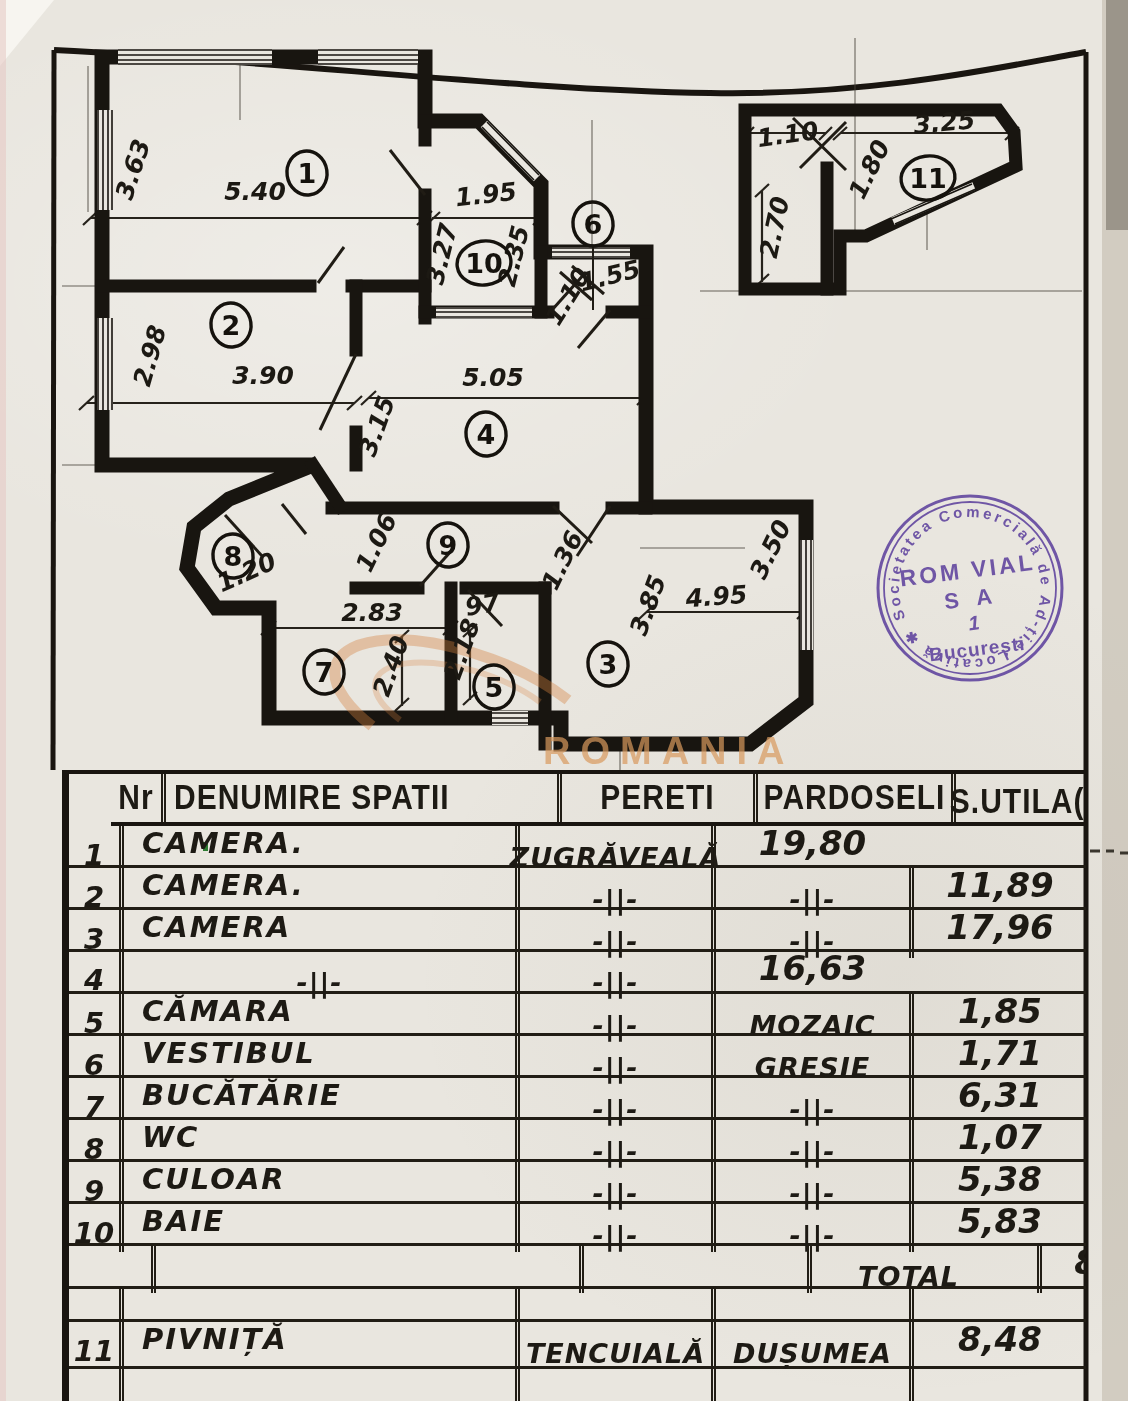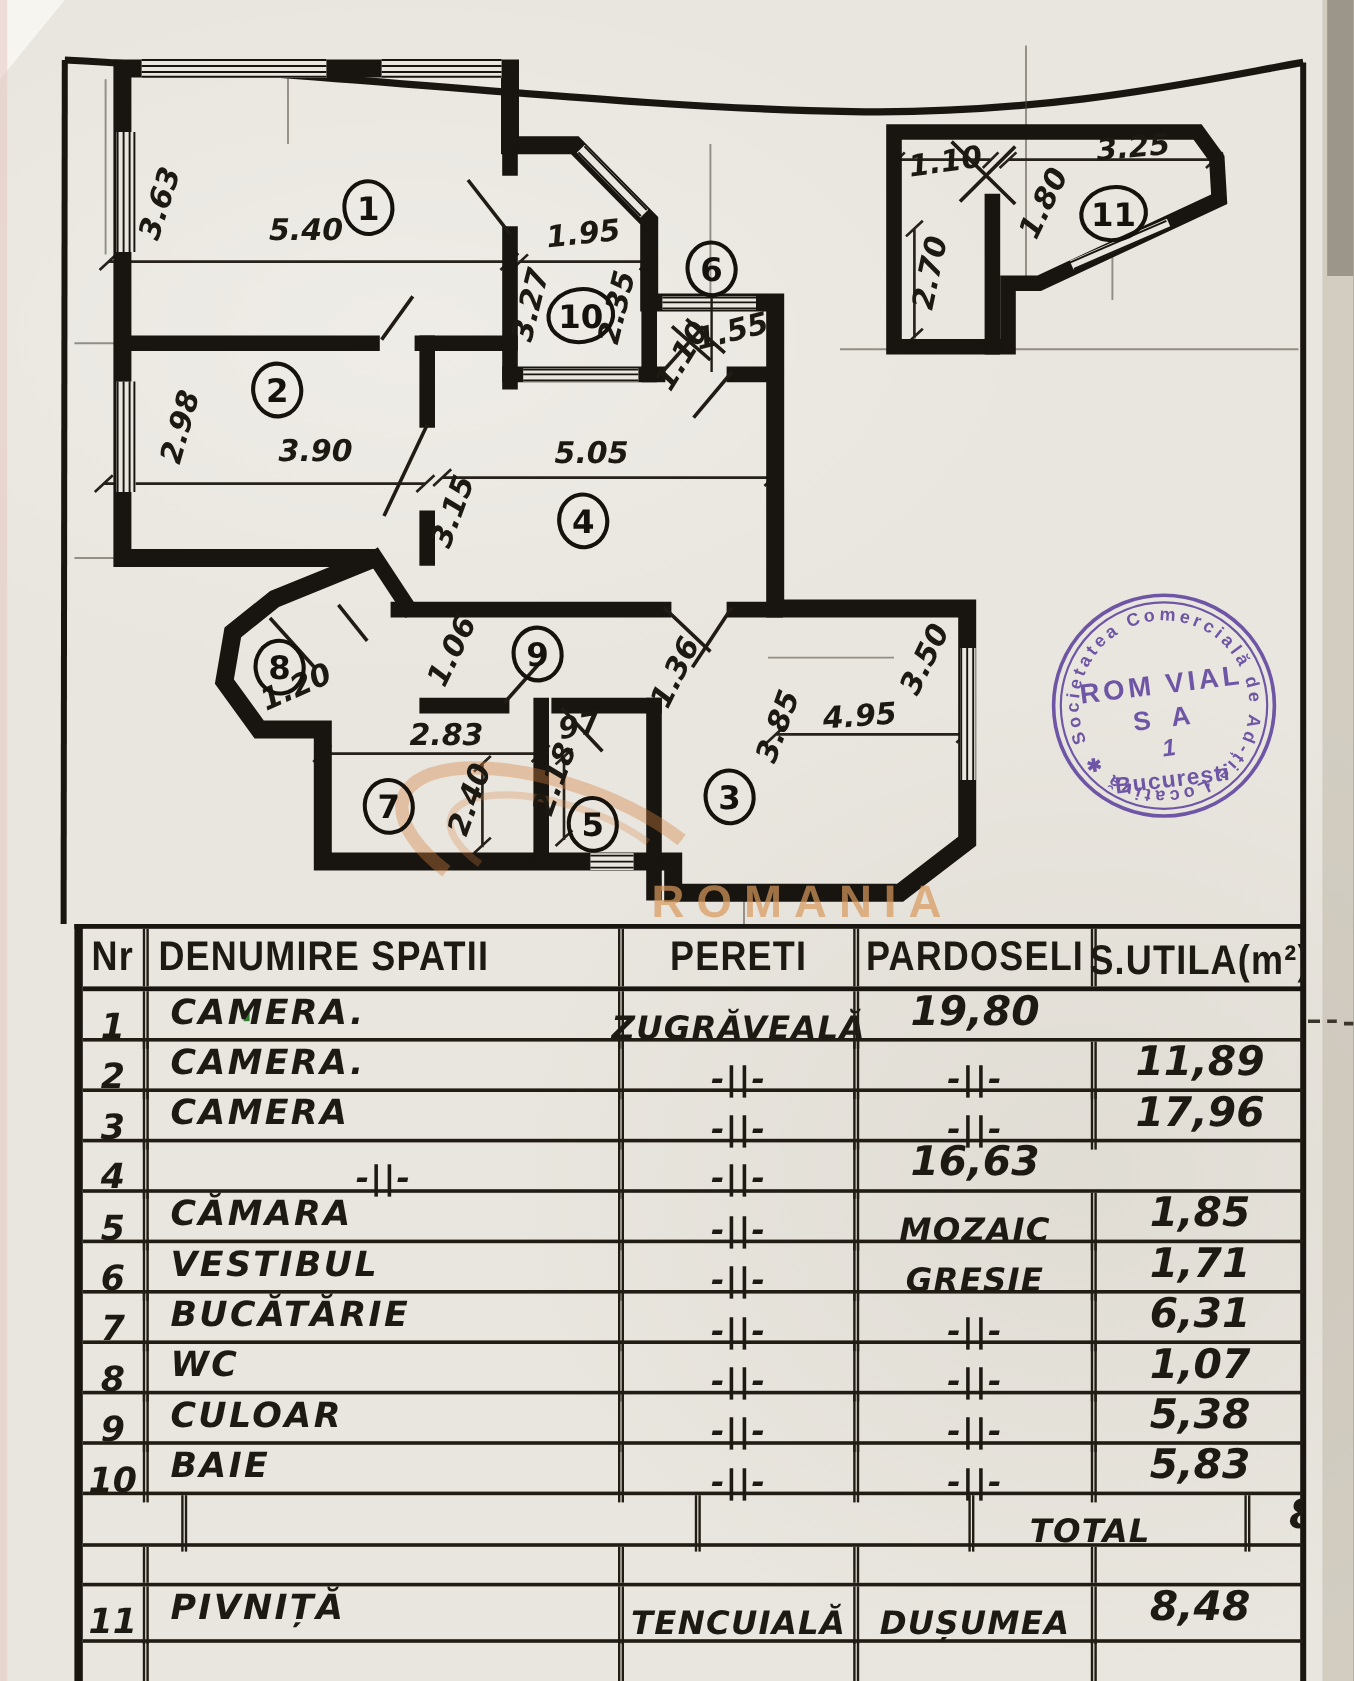--- a/index.html
+++ b/index.html
@@ -19,21 +19,21 @@
   .wm-romania{font:700 38px "Liberation Sans", sans-serif; letter-spacing:10px; fill:#d99a5e; opacity:.7;}
 
   
   #areas-table{
     position:absolute; left:62px; top:770px; width:1024px; height:631px;
     border-left:7px solid #191510; border-top:4px solid #191510;
     box-sizing:border-box; overflow:hidden;
   }
   .tr{display:grid; grid-template-columns:50px 396px 196px 198px 177px;
       border-bottom:3px solid #211d15; box-sizing:border-box;}
-  .tr.r-head{height:52px; border-bottom:4px solid #191510;}
+  .tr.r-head{height:52px; border-bottom:4px solid #191510;margin-left:42px;}
   .tr.r-data{height:42px;}
   .tr.r-total{height:43px;gap:32px;}
   .tr.r-spacer{height:33px;}
   .tr.r-piv{height:47px;}
   .tr.r-tail{height:43px;}
   .td{display:flex; align-items:flex-end; overflow:visible; box-sizing:border-box;}
   .td.b{border-left:5px double #211d15;}
   .c-nr{justify-content:center; font:italic 700 29px "DejaVu Sans", sans-serif; padding-bottom:2px;}
   .c-name{justify-content:flex-start; padding-left:18px; font:italic 700 29px "DejaVu Sans", sans-serif; letter-spacing:2px; padding-bottom:14px;}
   .c-per,.c-par{justify-content:center; font:italic 700 27px "DejaVu Sans", sans-serif; letter-spacing:1px; padding-bottom:1px;}

